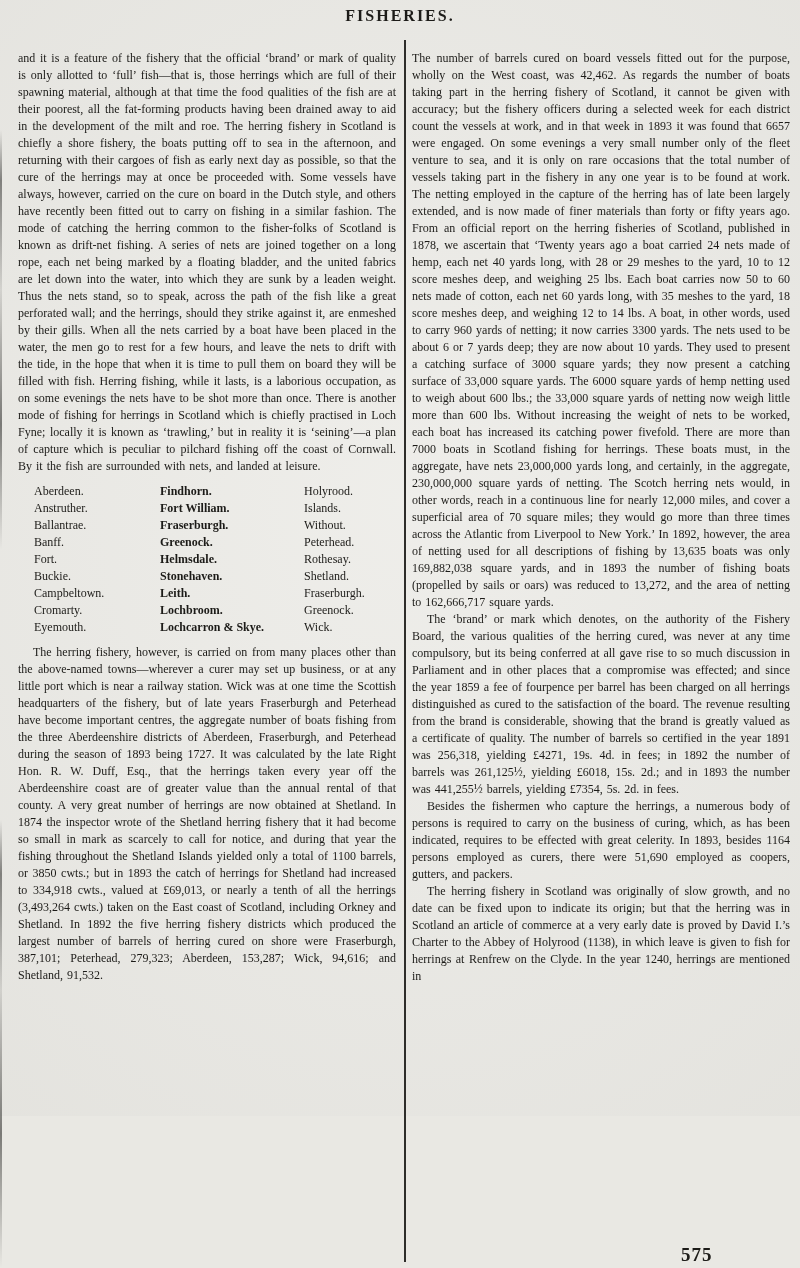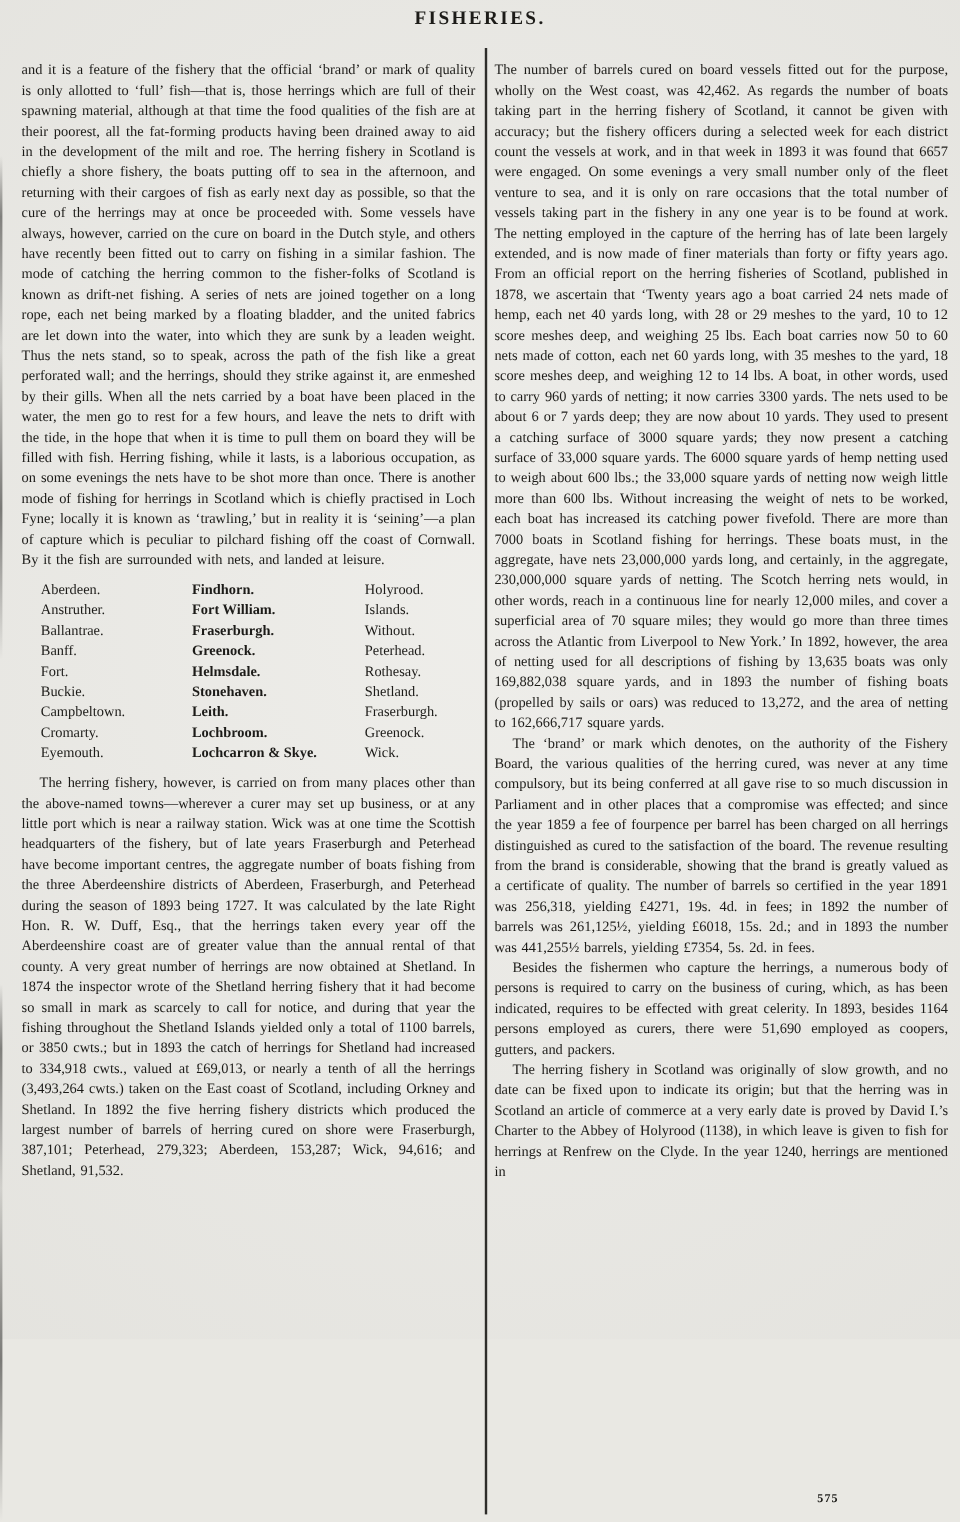--- a/index.html
+++ b/index.html
@@ -60,21 +60,21 @@
     word-spacing: 0;
   }
   .dcol1 { width: 126px; }
   .dcol2 { width: 144px; font-weight: bold; }
   .dcol3 { flex: 1; }
   .ditem { white-space: nowrap; }
   .page-number {
     position: absolute;
     top: 1244px;
     left: 681px;
-    font-size: 10px;
+    font-size: 19px;
     font-weight: bold;
     letter-spacing: 1px;
   }
   .scan-edge {
     position: absolute;
     left: 0;
     width: 2px;
     background: linear-gradient(180deg,
       rgba(20,20,18,0) 0%,
       rgba(20,20,18,0.75) 12%,

